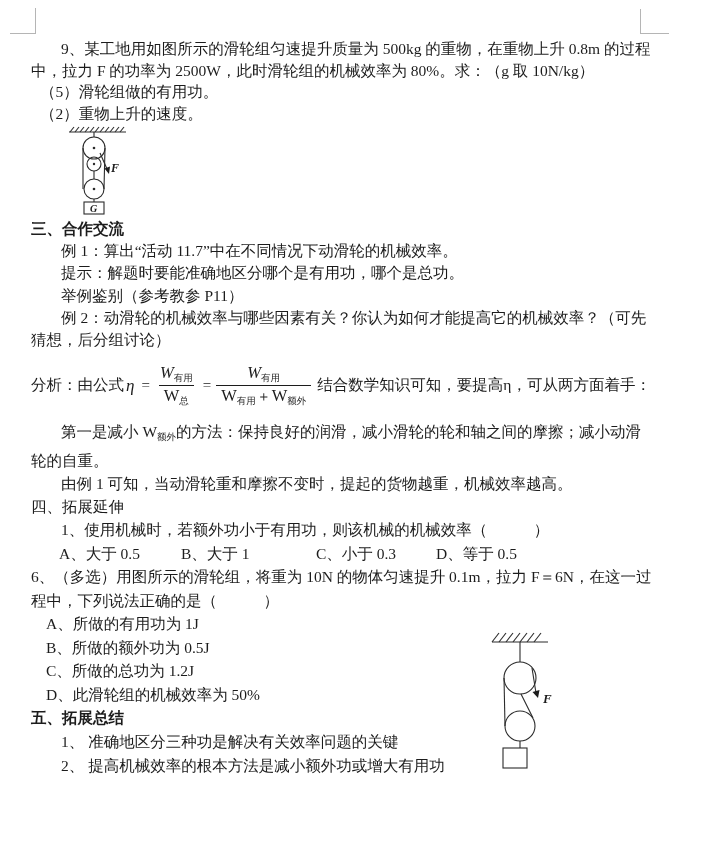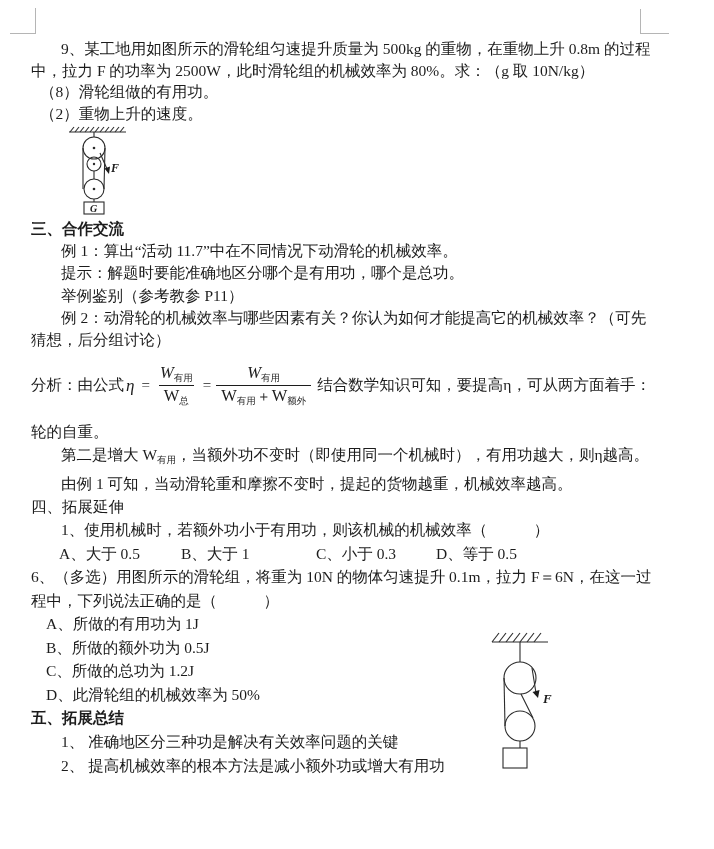--- a/index.html
+++ b/index.html
@@ -63,21 +63,21 @@
 
 <div class="page">
 
   <div class="mark mark-tl"></div>
   <div class="mark mark-tr"></div>
 
   <div class="content">
 
     <div class="ln lh-a ind2">9、某工地用如图所示的滑轮组匀速提升质量为 500kg 的重物，在重物上升 0.8m 的过程</div>
     <div class="ln lh-a">中，拉力 F 的功率为 2500W，此时滑轮组的机械效率为 80%。求：（g 取 10N/kg）</div>
-    <div class="ln lh-a ind-paren">（8）滑轮组做的有用功。</div>
+    <div class="ln lh-a ind-paren">（5）滑轮组做的有用功。</div>
     <div class="ln lh-a ind-paren">（2）重物上升的速度。</div>
 
     <div class="diagram1-wrap">
       <svg width="70" height="92" viewBox="0 0 70 92">
 
         <line x1="5" y1="7" x2="62" y2="7"></line>
         <line x1="6" y1="7" x2="10" y2="2"></line>
         <line x1="11" y1="7" x2="15" y2="2"></line>
         <line x1="16" y1="7" x2="20" y2="2"></line>
         <line x1="21" y1="7" x2="25" y2="2"></line>
@@ -129,22 +129,22 @@
           <span class="den"><span class="wbase">W</span><span class="wsub">总</span></span>
         </span>
         <span class="eq">=</span>
         <span class="frac">
           <span class="num"><span class="wbase it">W</span><span class="wsub">有用</span></span>
           <span class="den"><span class="wbase">W</span><span class="wsub">有用</span><span class="plus">＋</span><span class="wbase">W</span><span class="wsub">额外</span></span>
         </span>
         <span class="suffix">结合数学知识可知，要提高η，可从两方面着手：</span>
     </div>
 
+    <div class="ln lh-c ind2"><span>第一是减小 W</span><span class="wsub">额外</span><span>的方法：保持良好的润滑，减小滑轮的轮和轴之间的摩擦；减小动滑</span></div>
     <div class="ln lh-c">轮的自重。</div>
-    <div class="ln lh-c ind2"><span>第二是增大 W</span><span class="wsub">有用</span><span>，当额外功不变时（即使用同一个机械时），有用功越大，则η越高。</span></div>
     <div class="ln lh-c ind2">由例 1 可知，当动滑轮重和摩擦不变时，提起的货物越重，机械效率越高。</div>
 
     <div class="ln lh-c">四、拓展延伸</div>
     <div class="ln lh-d ind2">1、使用机械时，若额外功小于有用功，则该机械的机械效率（　　　）</div>
     <div class="ln lh-d opt-row">
       <span class="optA">A、大于 0.5</span>
       <span class="optB">B、大于 1</span>
       <span class="optC">C、小于 0.3</span>
       <span class="optD">D、等于 0.5</span>
     </div>

